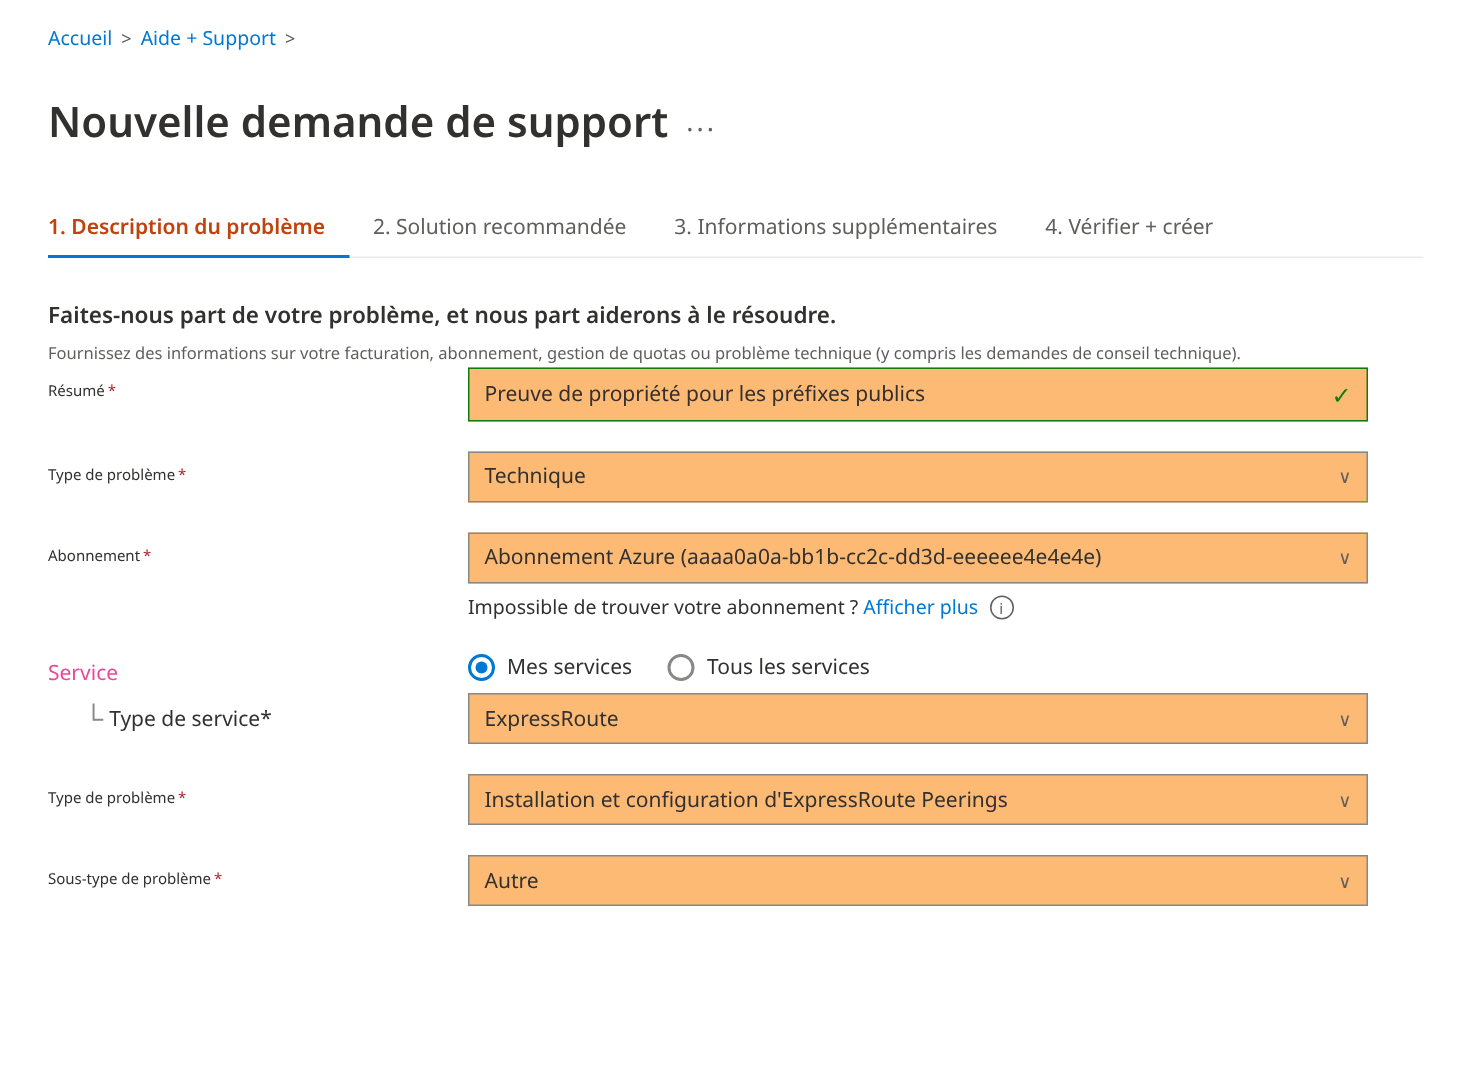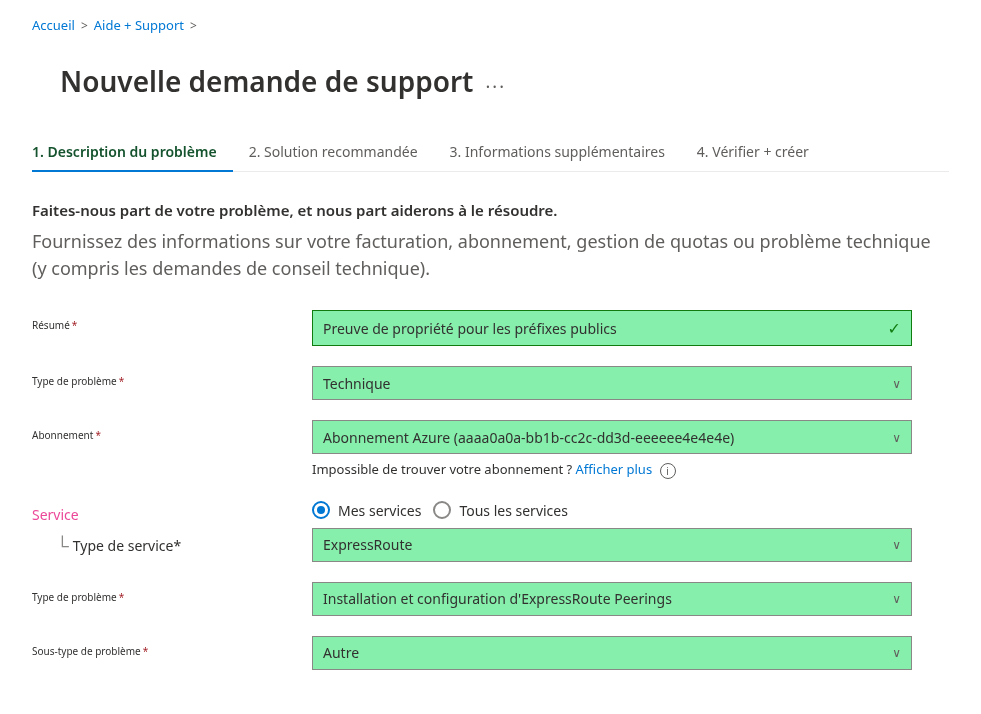--- a/index.html
+++ b/index.html
@@ -34,21 +34,20 @@
       color: #605e5c;
       font-size: 12px;
     }
 
     
     .page-title-row {
       display: flex;
       align-items: center;
       gap: 12px;
       margin-bottom: 32px;
-      margin-left: 28px;
     }
     .page-title {
       font-size: 28px;
       font-weight: 600;
       color: #323130;
     }
     .page-title-menu {
       color: #605e5c;
       font-size: 18px;
       cursor: pointer;
@@ -64,21 +63,21 @@
     }
     .tab-item {
       padding: 10px 16px;
       font-size: 14px;
       color: #605e5c;
       cursor: pointer;
       white-space: nowrap;
       position: relative;
     }
     .tab-item.active {
-      color: #14532d;
+      color: #c2410c;
       font-weight: 600;
     }
     .tab-item.active::after {
       content: '';
       position: absolute;
       bottom: -1px;
       left: 0;
       right: 0;
       height: 2px;
       background: #0078d4;
@@ -88,23 +87,22 @@
     }
 
     
     .section-header {
       font-size: 15px;
       font-weight: 600;
       color: #323130;
       margin-bottom: 8px;
     }
     .section-description {
-      font-size: 18px;
-      color: #605e5c;
-      margin-bottom: 28px;
+      font-size: 11px;
+      color: #605e5c;
       line-height: 1.5;
     }
 
     
     .form-row {
       display: flex;
       align-items: flex-start;
       margin-bottom: 20px;
       gap: 0;
     }
@@ -125,21 +123,21 @@
     }
 
     
     .dropdown {
       display: flex;
       align-items: center;
       justify-content: space-between;
       border: 1px solid #8a8886;
       padding: 6px 10px;
       cursor: pointer;
-      background: #86efac;
+      background: #fdba74;
       min-height: 34px;
       font-size: 14px;
       color: #323130;
       position: relative;
     }
     .dropdown.validated {
       border-color: #107c10;
     }
     .dropdown-text {
       flex: 1;
@@ -192,21 +190,21 @@
     .service-label {
       min-width: 280px;
       padding-top: 4px;
       font-size: 14px;
       color: #ec4899;
       flex-shrink: 0;
     }
     .radio-group {
       display: flex;
       align-items: center;
-      gap: 12px;
+      gap: 24px;
     }
     .radio-option {
       display: flex;
       align-items: center;
       gap: 8px;
       cursor: pointer;
       font-size: 14px;
     }
     .radio-input {
       appearance: none;

